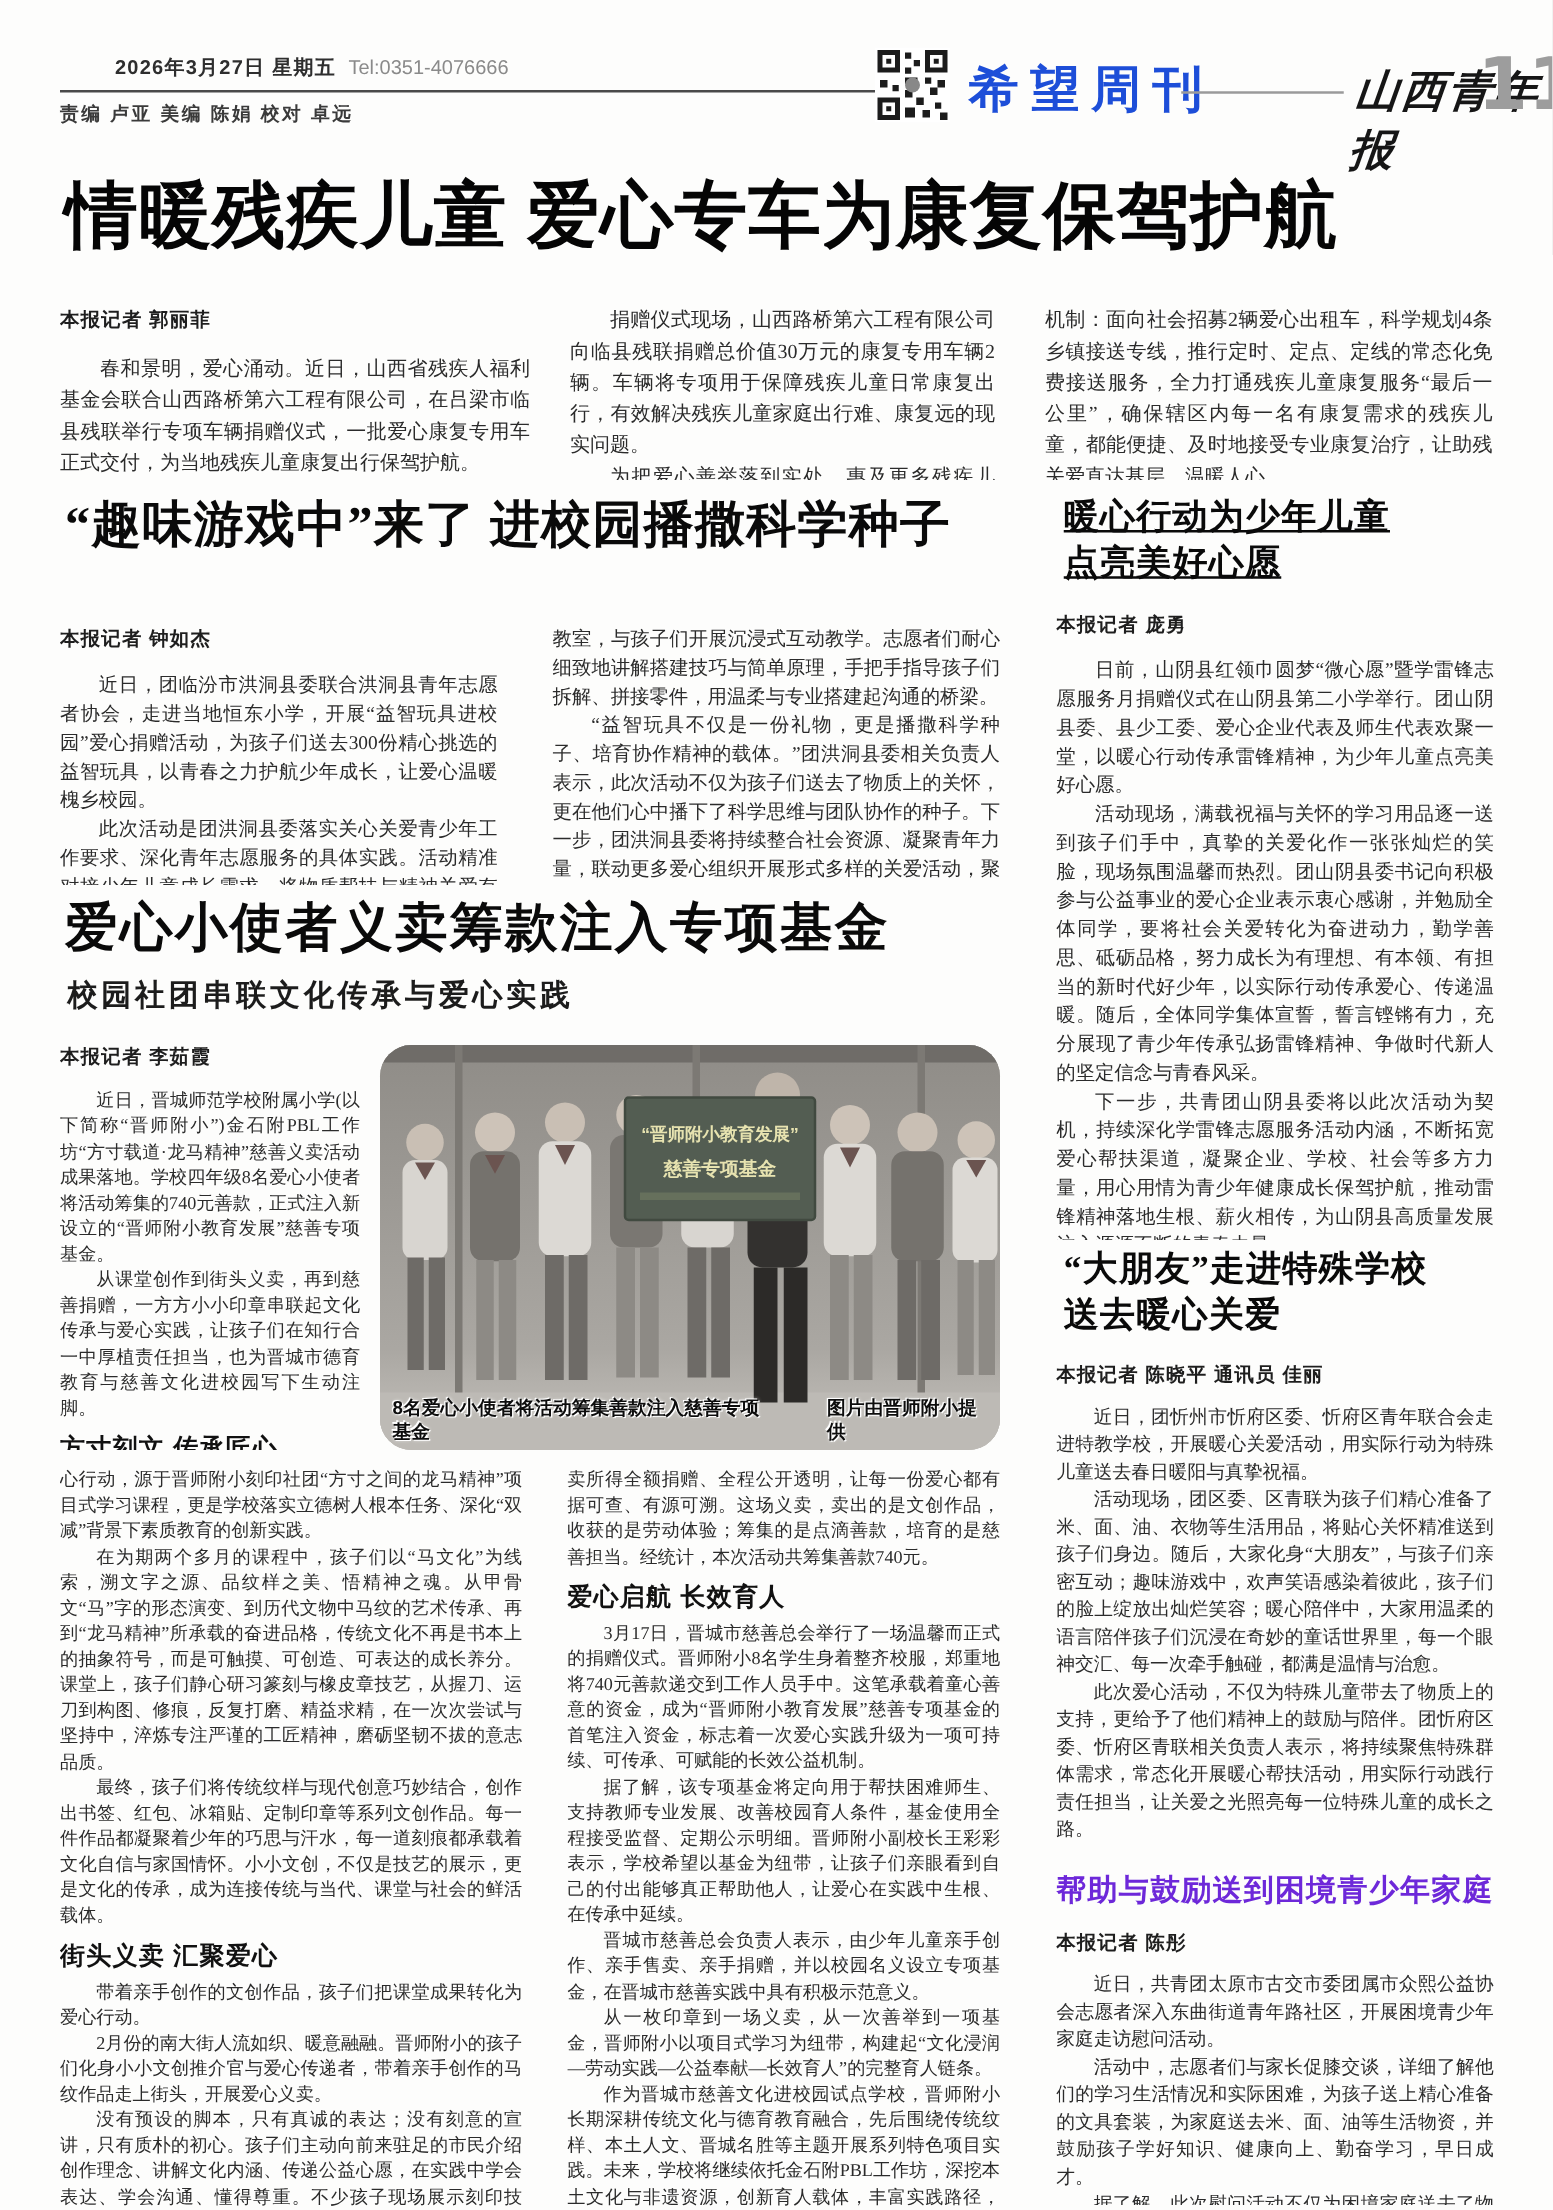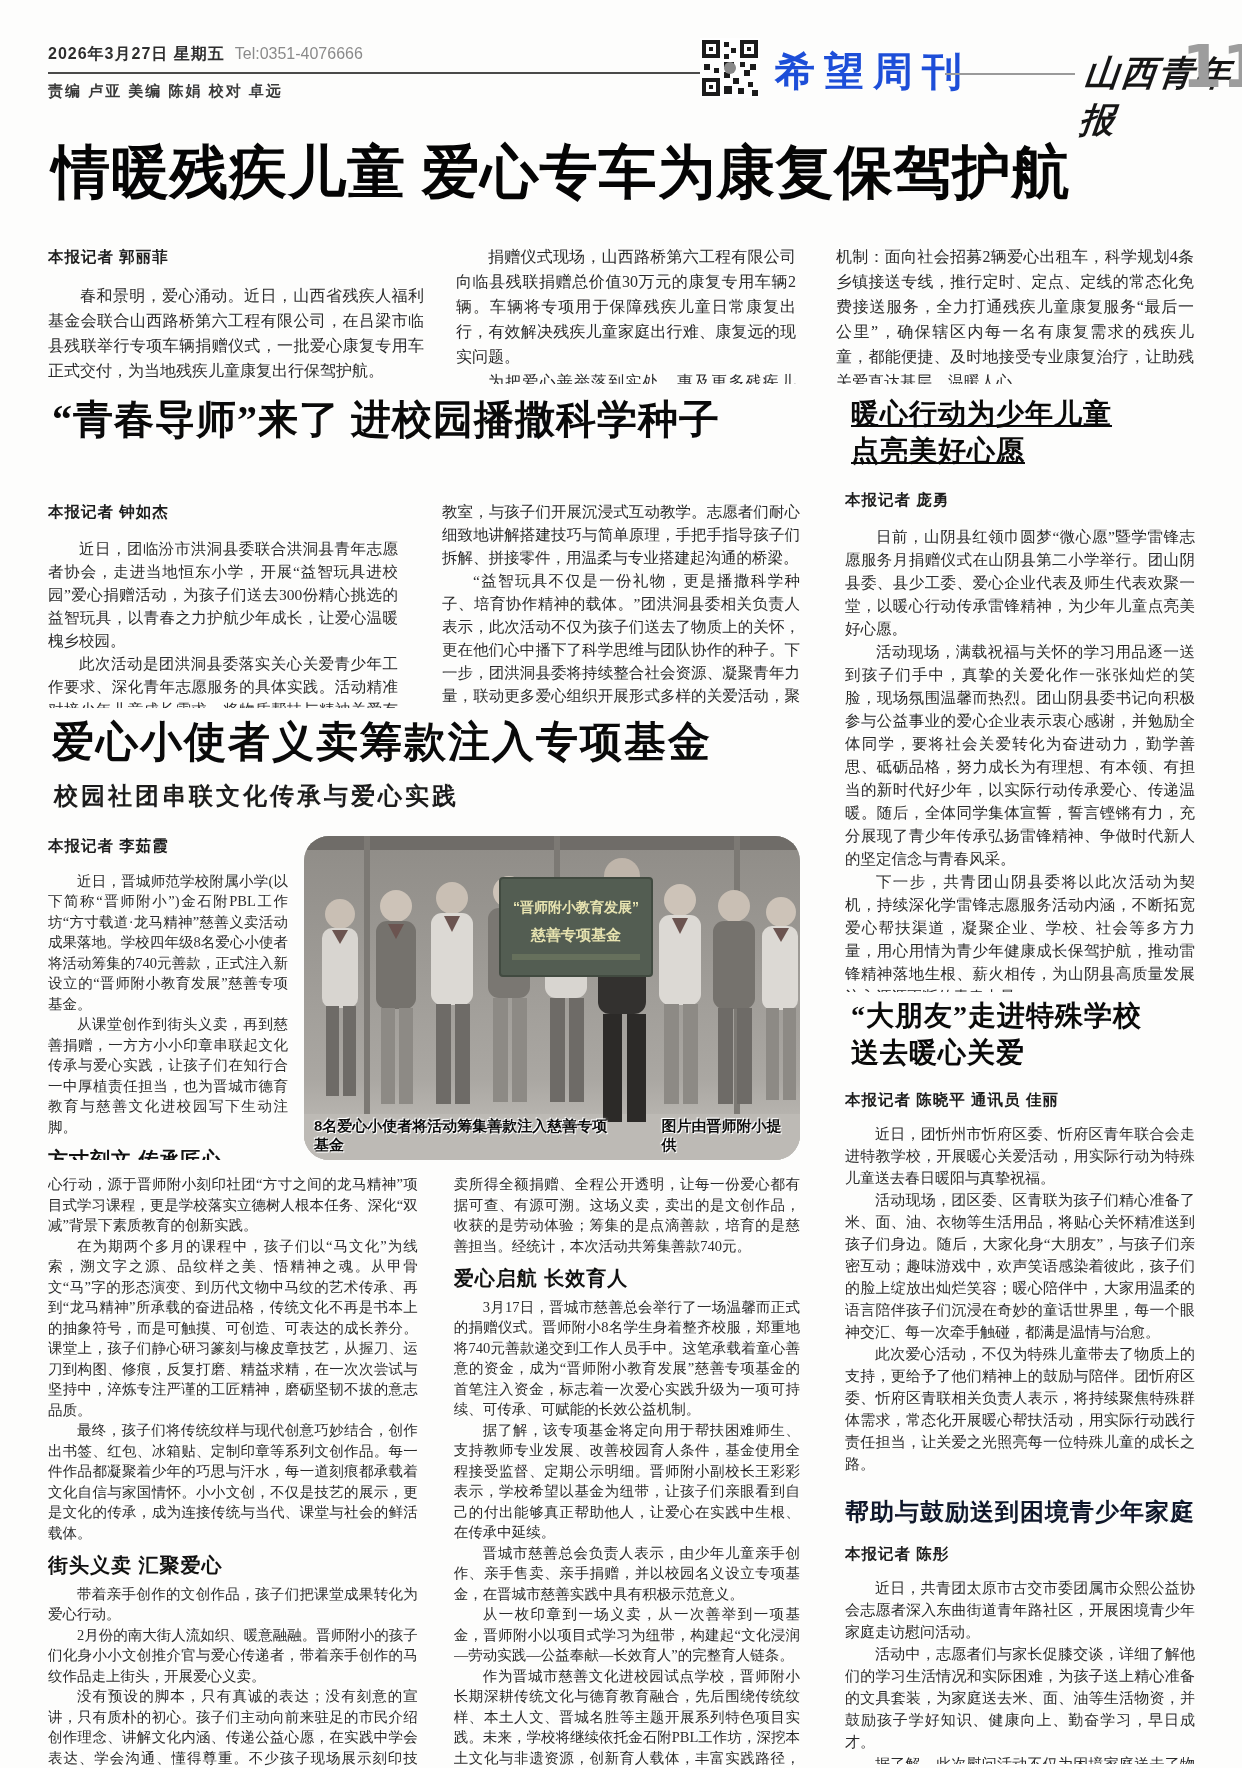--- a/index.html
+++ b/index.html
@@ -1,34 +1,34 @@
 <!DOCTYPE html>
 <html><head>
 <meta charset="utf-8">
 <style>
   html,body{margin:0;padding:0;background:#e8e8e8;}
   .page{position:relative;width:1242px;height:1768px;margin:0 auto;background:#fdfdfc;overflow:hidden;
         font-family:"Liberation Serif","DejaVu Serif",serif;color:#2b2b2b;}
   .abs{position:absolute;}
   
-  .hdr-date{font-family:"Liberation Sans","DejaVu Sans",sans-serif;font-size:16px;font-weight:700;color:#2e2e2e;letter-spacing:1px;}
+  .hdr-date{font-family:"Liberation Sans","DejaVu Sans",sans-serif;font-size:16px;font-weight:700;color:#2e2e2e;letter-spacing:1px;margin-left:44px;}
   .hdr-date .tel{font-weight:400;color:#8a8a8a;margin-left:10px;letter-spacing:0;}
   .hdr-rule{height:2px;background:#4a4a4a;width:655px;margin:7px 0 8px 0;}
   .hdr-editors{font-family:"Liberation Sans","DejaVu Sans",sans-serif;font-size:15px;font-weight:700;color:#3a3a3a;letter-spacing:2px;}
   .section-title{font-size:40px;font-weight:800;color:#1d4ed8;letter-spacing:9px;}
   .hdr-rule2{height:2px;background:#9a9a9a;}
   .masthead{font-size:35px;font-weight:900;font-style:italic;color:#161616;transform:skewX(-6deg);letter-spacing:2px;}
   .pageno{font-family:"DejaVu Sans","Liberation Sans",sans-serif;font-size:58px;font-weight:800;color:#9d9d9d;line-height:1;}
   
   .h-main{font-size:58px;font-weight:900;color:#050505;letter-spacing:1px;line-height:1.15;white-space:nowrap;}
   .h-2{font-size:40px;font-weight:900;color:#0a0a0a;letter-spacing:1px;white-space:nowrap;}
   .h-3{font-size:42px;font-weight:900;color:#0a0a0a;letter-spacing:2px;white-space:nowrap;}
   .h-sub{font-size:24px;font-weight:700;color:#1c1c1c;letter-spacing:3px;}
   .h-side{font-size:28px;font-weight:900;color:#0a0a0a;line-height:1.32;letter-spacing:1px;}
-  .h-side-s{font-size:24px;font-weight:900;color:#0f172a;letter-spacing:1px;}
+  .h-side-s{font-size:24px;font-weight:900;color:#6d28d9;letter-spacing:1px;}
   
   .cols{display:flex;}
   .col{overflow:hidden;}
   .byline{font-family:"Liberation Sans","DejaVu Sans",sans-serif;font-size:15.5px;font-weight:700;color:#1e1e1e;margin:0 0 14px 0;letter-spacing:1px;}
   .body p{margin:0;text-align:justify;text-indent:2em;}
   .body p.cont{text-indent:0;}
   .body h4{font-family:"Liberation Sans","DejaVu Sans",sans-serif;font-size:20px;font-weight:700;color:#111;margin:12px 0 8px 0;text-indent:0;letter-spacing:1px;}
   .t16{font-size:16px;line-height:25px;}
   .t15{font-size:15.5px;line-height:23px;}
   .t14{font-size:14.5px;line-height:20.5px;}
@@ -109,21 +109,21 @@
           <p>为把爱心善举落到实处、惠及更多残疾儿童，临县残联以此次车辆捐赠为契机，同步健全配套服务</p>
         </div>
     </div>
     <div class="col" style="width:358px;">
       <div>
           <p class="cont">机制：面向社会招募2辆爱心出租车，科学规划4条乡镇接送专线，推行定时、定点、定线的常态化免费接送服务，全力打通残疾儿童康复服务“最后一公里”，确保辖区内每一名有康复需求的残疾儿童，都能便捷、及时地接受专业康复治疗，让助残关爱直达基层、温暖人心。</p>
         </div>
     </div>
   </div>
 
-  <div class="abs h-2" style="left:52px;top:392px;">“青春导师”来了 进校园播撒科学种子</div>
+  <div class="abs h-2" style="left:52px;top:392px;">“趣味游戏中”来了 进校园播撒科学种子</div>
 
   <div class="abs cols body t15" style="left:48px;top:500px;width:752px;height:208px;">
     <div class="col" style="width:350px;margin-right:44px;">
       <div class="byline">本报记者 钟如杰</div>
       <div>
           <p>近日，团临汾市洪洞县委联合洪洞县青年志愿者协会，走进当地恒东小学，开展“益智玩具进校园”爱心捐赠活动，为孩子们送去300份精心挑选的益智玩具，以青春之力护航少年成长，让爱心温暖槐乡校园。</p>
           <p>此次活动是团洪洞县委落实关心关爱青少年工作要求、深化青年志愿服务的具体实践。活动精准对接少年儿童成长需求，将物质帮扶与精神关爱有机结合。活动现场，青年志愿者们化身“青春导师”，带着益智玩具走进</p>
         </div>
     </div>
     <div class="col" style="width:358px;">

